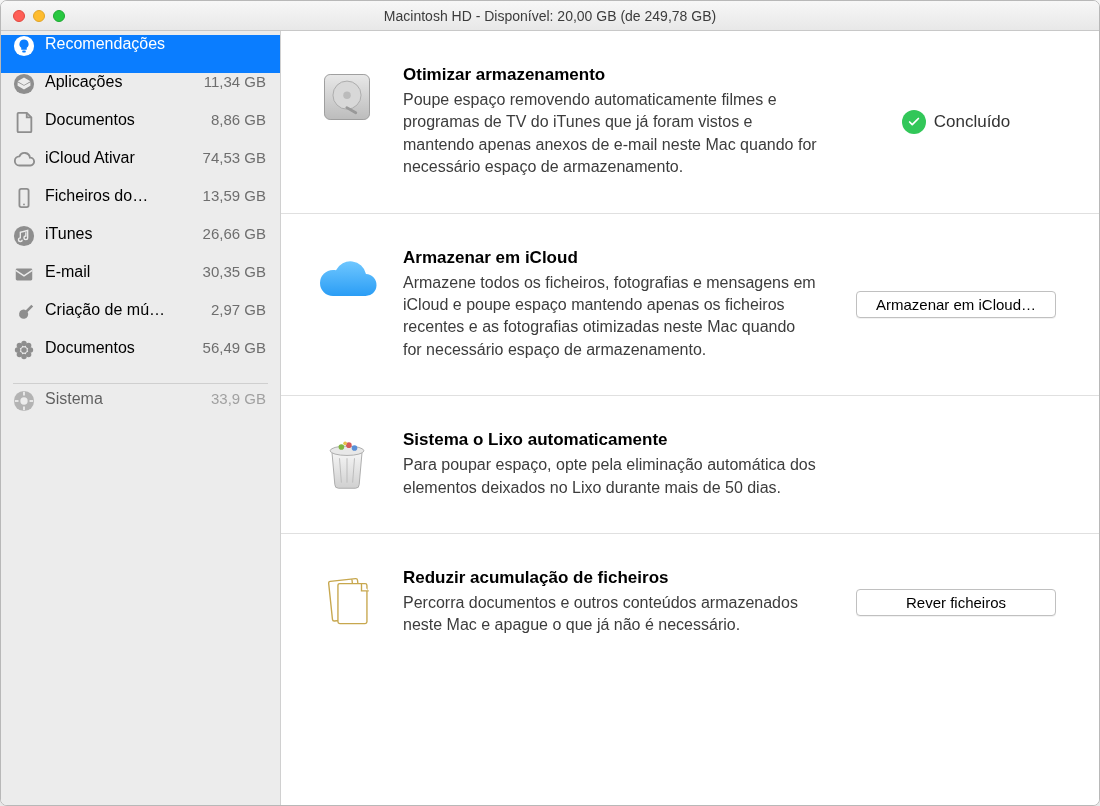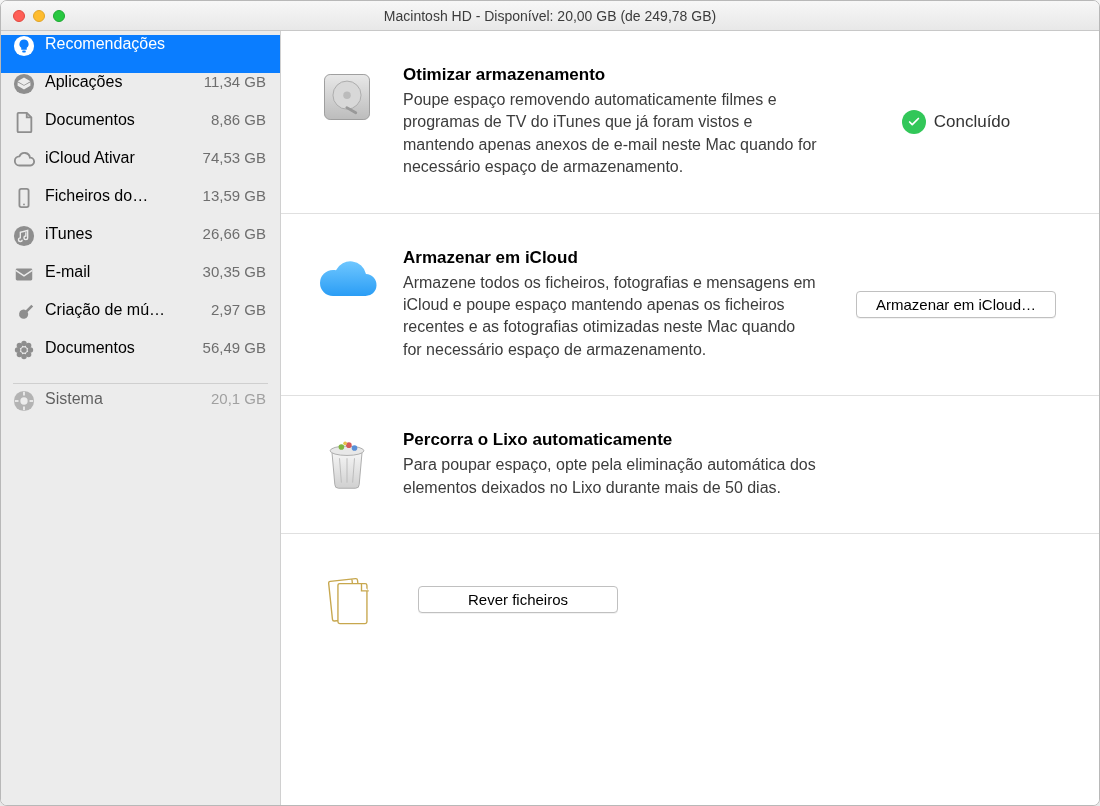--- a/index.html
+++ b/index.html
@@ -155,21 +155,21 @@
               <circle cx="12" cy="12" r="4" fill="#ececec"></circle>
               <g stroke="#ececec" stroke-width="2">
                 <line x1="12" y1="2" x2="12" y2="6"></line>
                 <line x1="12" y1="18" x2="12" y2="22"></line>
                 <line x1="2" y1="12" x2="6" y2="12"></line>
                 <line x1="18" y1="12" x2="22" y2="12"></line>
               </g>
             </svg>
           </span>
           <span class="s-label">Sistema</span>
-          <span class="s-size">20,1 GB</span>
+          <span class="s-size">33,9 GB</span>
         </div>
       </div>
     <div class="content" id="content">
         <div class="rec">
           <div class="rec-icon">
             <svg viewBox="0 0 64 64" width="60" height="60">
               <defs>
                 <linearGradient id="hdg" x1="0" y1="0" x2="0" y2="1">
                   <stop offset="0" stop-color="#e8e8e8"></stop>
                   <stop offset="1" stop-color="#bcbcbc"></stop>
@@ -232,36 +232,40 @@
               <ellipse cx="32" cy="20" rx="18" ry="5" fill="#e8e8e8" stroke="#aaa"></ellipse>
               <g>
                 <circle cx="26" cy="16" r="3" fill="#7fb540"></circle>
                 <circle cx="34" cy="14" r="3" fill="#d65a5a"></circle>
                 <circle cx="40" cy="17" r="3" fill="#5a8fd6"></circle>
                 <circle cx="30" cy="12" r="2" fill="#e6c04a"></circle>
               </g>
             </svg>
           </div>
           <div class="rec-text">
-            <div class="rec-title">Percorra o Lixo automaticamente</div>
+            <div class="rec-title">Sistema o Lixo automaticamente</div>
             <div class="rec-desc">Para poupar espaço, opte pela eliminação automática dos elementos deixados no Lixo durante mais de 50 dias.</div>
           </div>
         </div>
         <div class="rec">
           <div class="rec-icon">
             <svg viewBox="0 0 64 64" width="58" height="58">
               <g transform="translate(6 4) rotate(-6 22 30)">
                 <rect x="8" y="6" width="32" height="44" rx="2" fill="#fff" stroke="#c7a74e" stroke-width="1.5"></rect>
                 <path d="M34 6v8h8" fill="#fff" stroke="#c7a74e" stroke-width="1.5"></path>
               </g>
               <g transform="translate(14 8)">
                 <rect x="8" y="6" width="32" height="44" rx="2" fill="#fff" stroke="#c7a74e" stroke-width="1.5"></rect>
                 <path d="M34 6v8h8" fill="#fff" stroke="#c7a74e" stroke-width="1.5"></path>
               </g>
             </svg>
+          </div>
+          <div class="rec-text">
+            <div class="rec-title">Reduzir acumulação de ficheiros</div>
+            <div class="rec-desc">Percorra documentos e outros conteúdos armazenados neste Mac e apague o que já não é necessário.</div>
           </div>
           <div class="rec-action">
             <div class="mac-button">Rever ficheiros</div>
           </div>
         </div>
       </div>
   </div>
 </div>
 
 </body></html>

